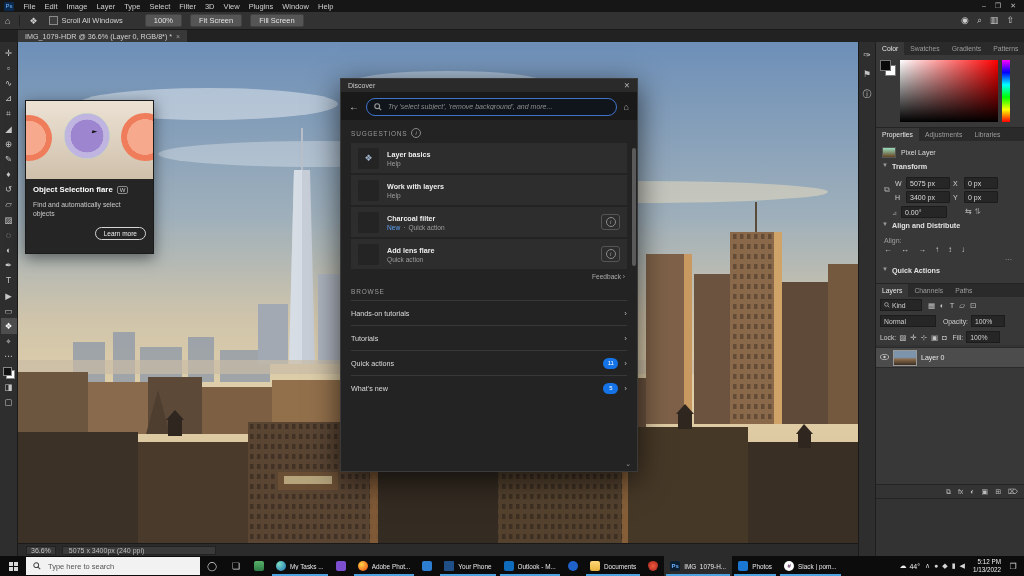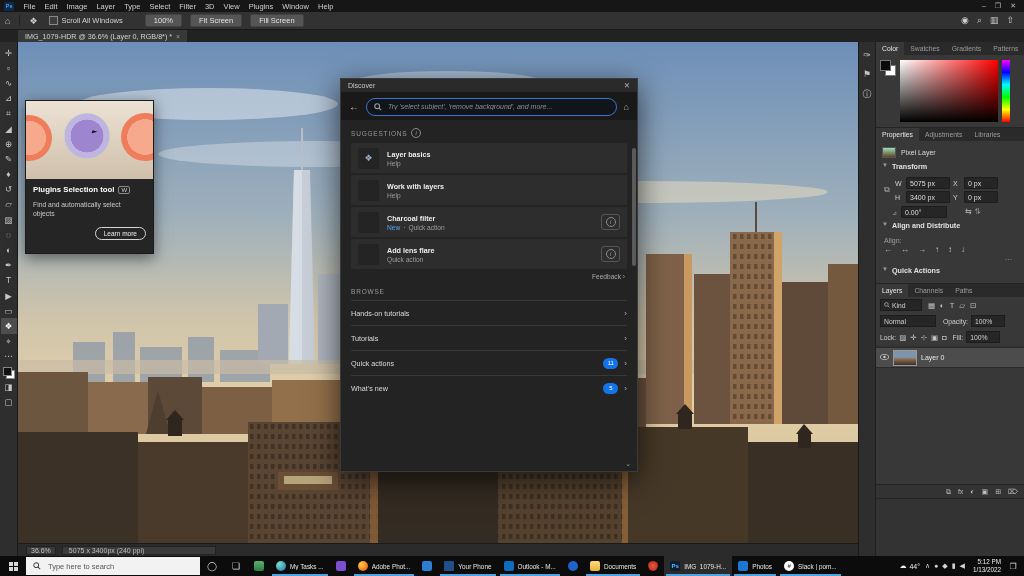--- a/index.html
+++ b/index.html
@@ -338,21 +338,21 @@
 
   <div id="tooltip" class="abs">
     <div id="tip-img">
       <div class="fruit" id="fruit-l"></div>
       <div class="fruit" id="fruit-c"></div>
       <div class="fruit" id="fruit-r"></div>
       <div id="tip-cursor"></div>
     </div>
     <div id="tip-body">
       <div id="tip-title-row">
-        <span id="tip-title">Plugins Selection tool</span>
+        <span id="tip-title">Object Selection flare</span>
         <span id="tip-key">W</span>
       </div>
       <div id="tip-desc">Find and automatically select objects</div>
       <div id="tip-btn">Learn more</div>
     </div>
   </div>
 
   <div id="discover" class="abs">
     <div id="disc-title">
       <span>Discover</span>

